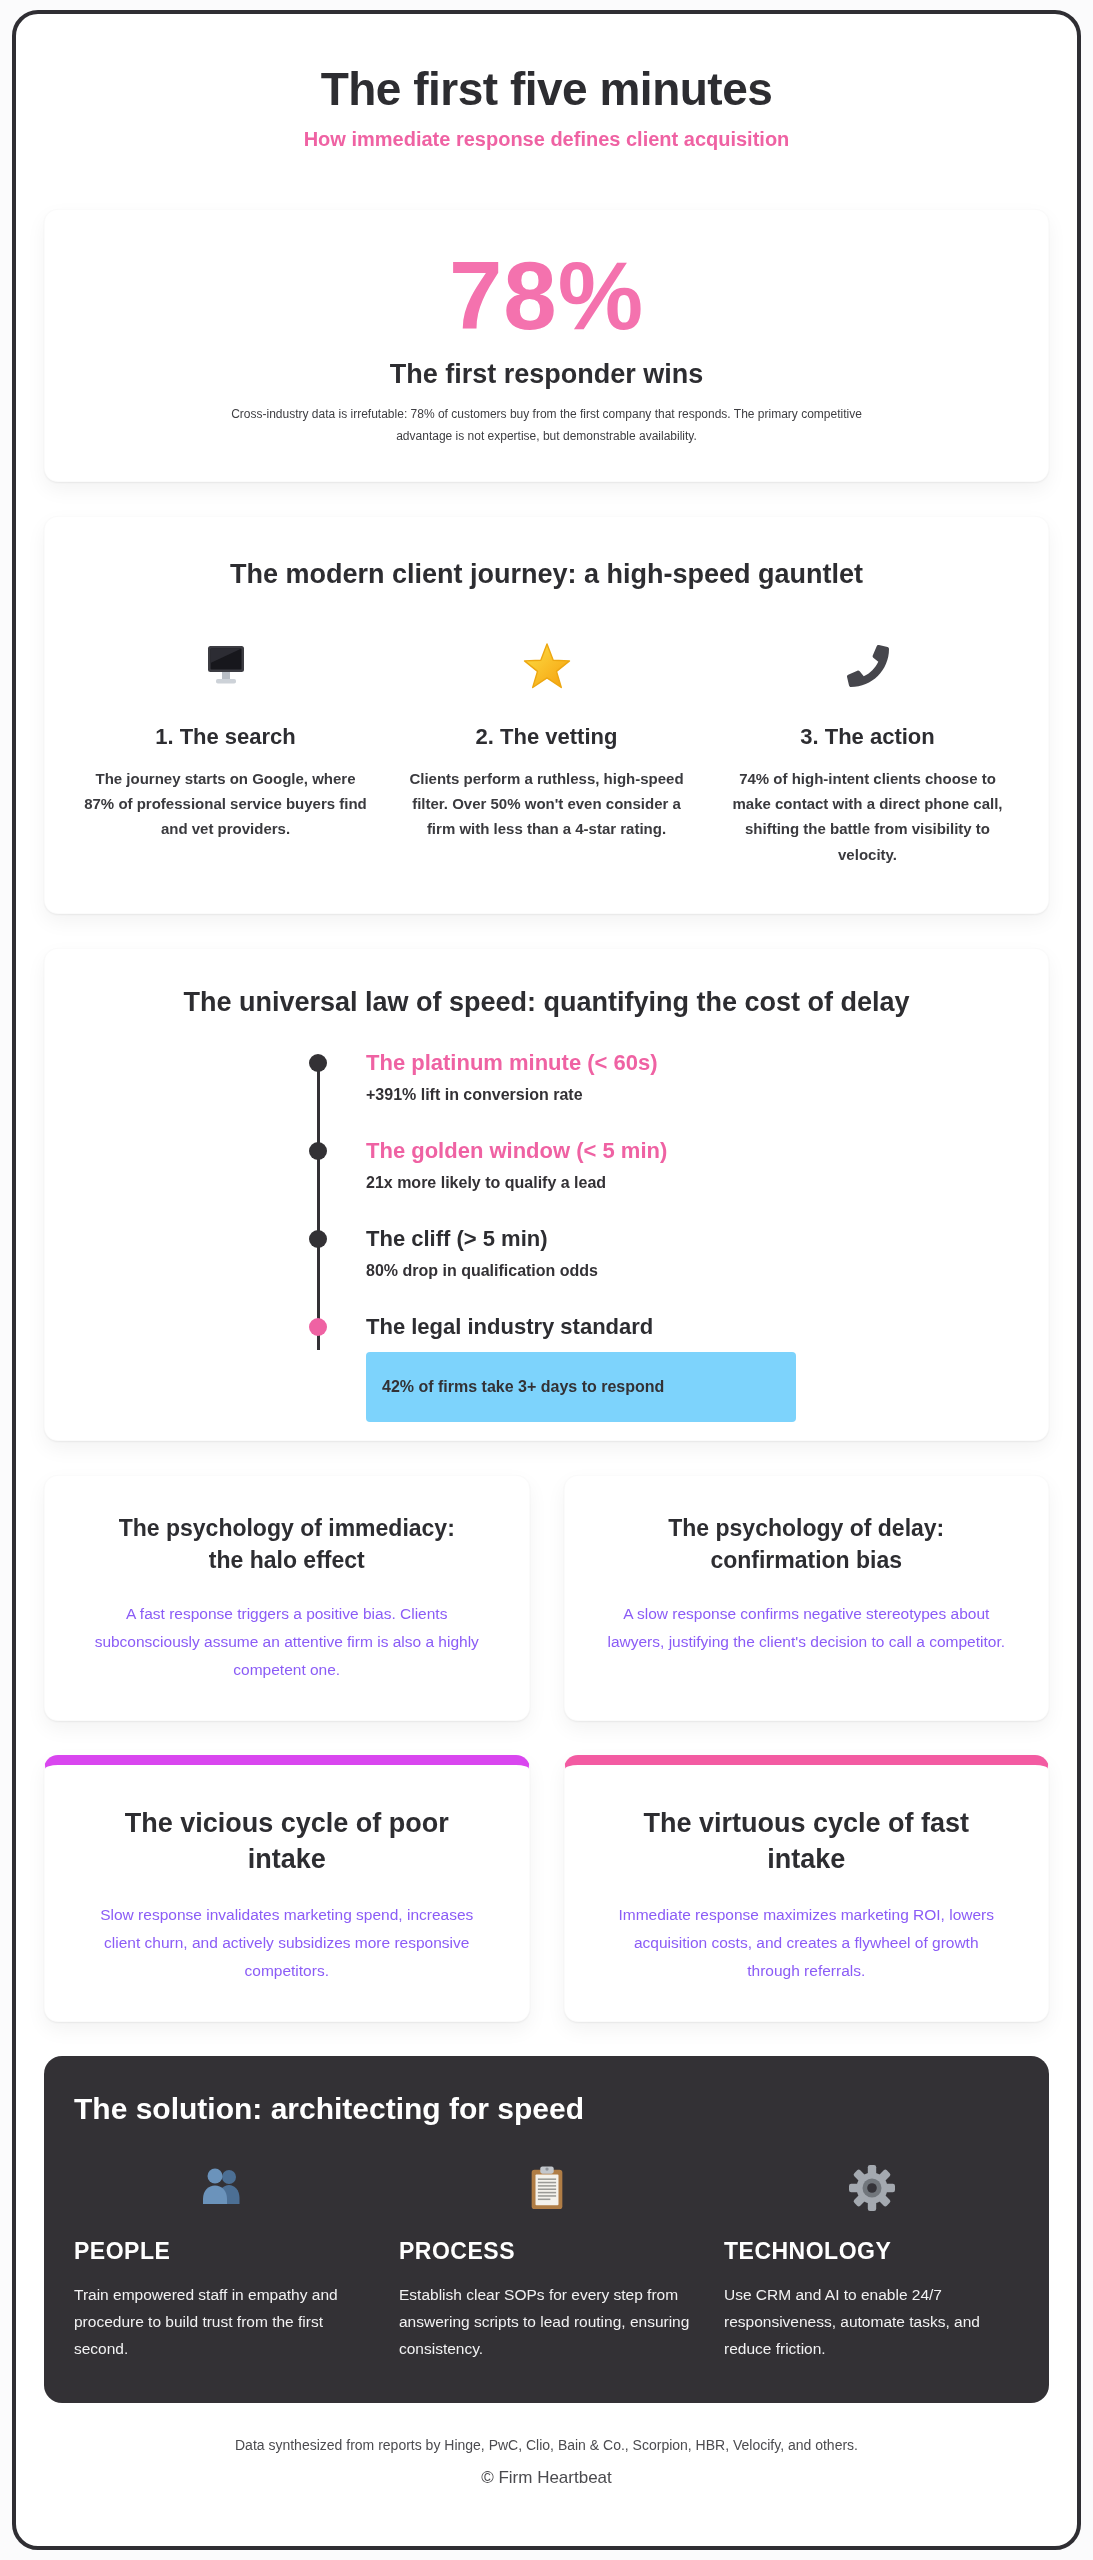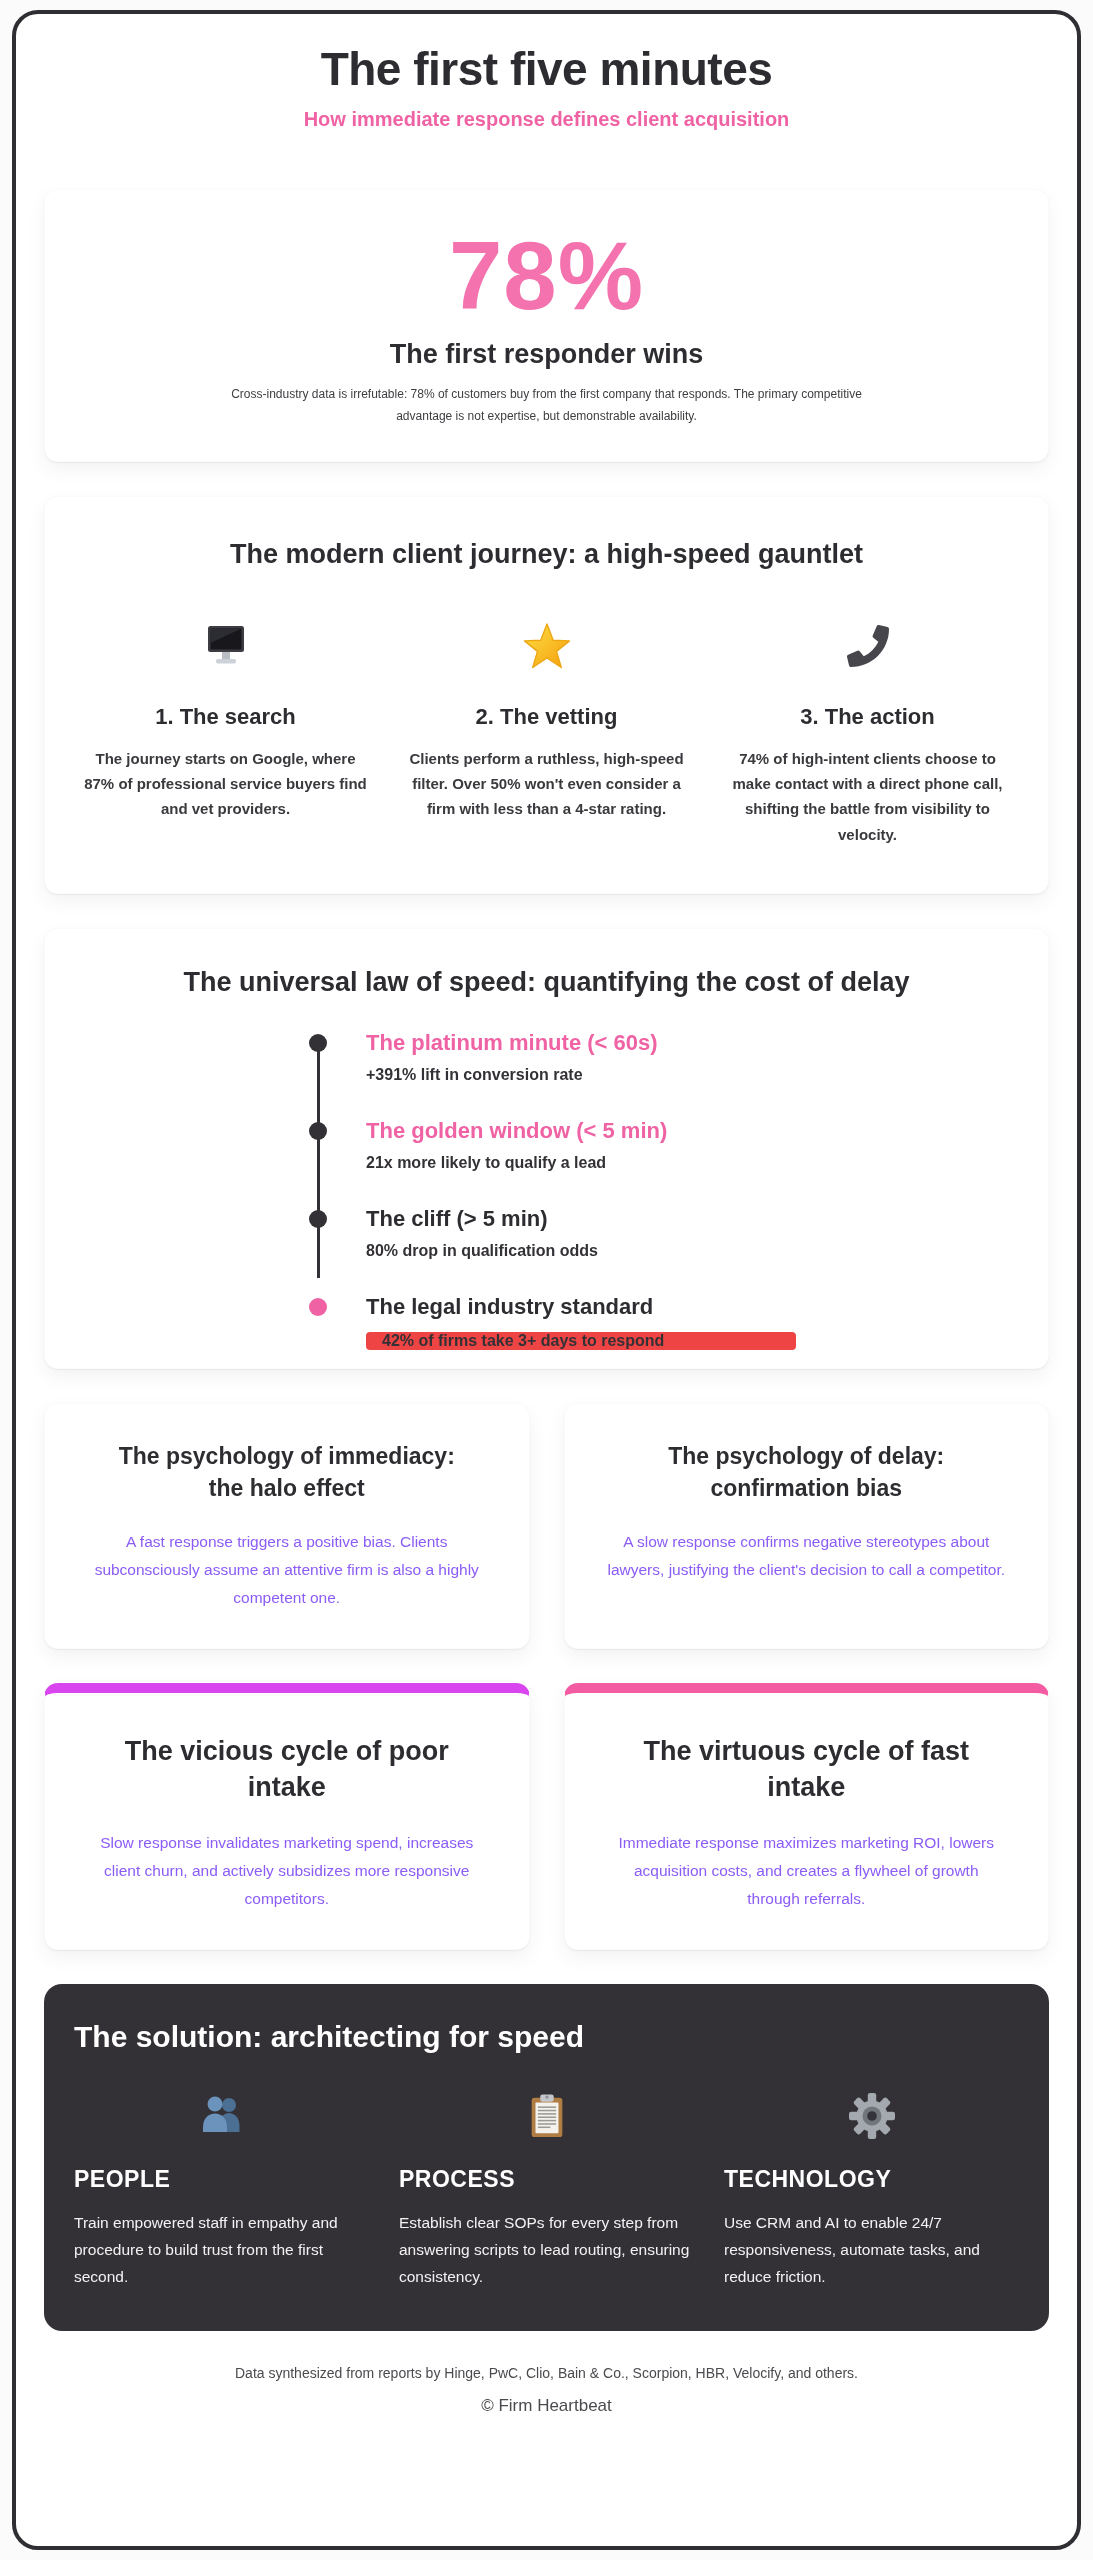--- a/index.html
+++ b/index.html
@@ -4,21 +4,21 @@
 <style>
   * { margin:0; padding:0; box-sizing:border-box; }
   html,body { width:1093px; height:2560px; background:#fbfbfc; font-family:"Liberation Sans", sans-serif; overflow:hidden; }
   .frame {
     width:1069px; height:2540px; margin:10px auto;
     border:4px solid #2f2e33; border-radius:26px;
     background:#ffffff; overflow:hidden;
     padding:22px 28px 0;
   }
   
-  .header { text-align:center; margin-top:6px; }
+  .header { text-align:center; margin-top:26px; }
   .page-title { font-size:46px; font-weight:700; color:#2d2d31; letter-spacing:-0.5px; }
   .page-subtitle { margin-top:12px; font-size:20px; font-weight:700; color:#ef62a3; }
   
   .card {
     background:#fff; border-radius:14px;
     box-shadow:0 1px 2px rgba(0,0,0,.06), 0 8px 20px rgba(0,0,0,.05);
     border:1px solid rgba(0,0,0,.015);
   }
   
   .hero { margin-top:58px; padding:40px 40px 34px; text-align:center; }
@@ -37,22 +37,22 @@
   .timeline { position:relative; margin:32px 0 0 281px; }
   .timeline-line { position:absolute; left:-49px; top:12px; bottom:72px; width:3px; background:#333135; }
   .milestone { position:relative; margin-bottom:34px; }
   .milestone:last-child { margin-bottom:0; }
   .dot { position:absolute; left:-57px; top:4px; width:18px; height:18px; border-radius:50%; background:#333135; }
   .dot.pink { background:#ef62a3; }
   .milestone-heading { font-size:22px; font-weight:700; color:#2d2d31; }
   .milestone-heading.pink { color:#ef62a3; }
   .milestone-detail { margin-top:10px; font-size:16px; font-weight:700; color:#333135; }
   .milestone-highlight {
-    margin-top:12px; width:430px; padding:0 16px;
-    background:#ef4444; border-radius:4px;
+    margin-top:12px; width:430px; padding:26px 16px;
+    background:#7dd3fc; border-radius:4px;
     font-size:16px; font-weight:700; color:#333135;
   }
   
   .row2 { margin-top:34px; display:grid; grid-template-columns:1fr 1fr; gap:34px; }
   .info-card { padding:36px 34px; text-align:center; }
   .info-heading { font-size:23px; font-weight:700; line-height:1.4; color:#2d2d31; margin:0 auto; max-width:360px; }
   .info-body { margin:24px auto 0; max-width:400px; font-size:15.5px; line-height:1.8; color:#8b5cf6; }
   .cycle-card { padding:34px 34px 36px; text-align:center; border-top:10px solid #d946ef; border-top-left-radius:14px; border-top-right-radius:14px; }
   .cycle-card.pink { border-top-color:#f35ba2; }
   .cycle-heading { font-size:27px; font-weight:700; line-height:1.35; color:#2d2d31; margin:6px auto 0; max-width:380px; }

